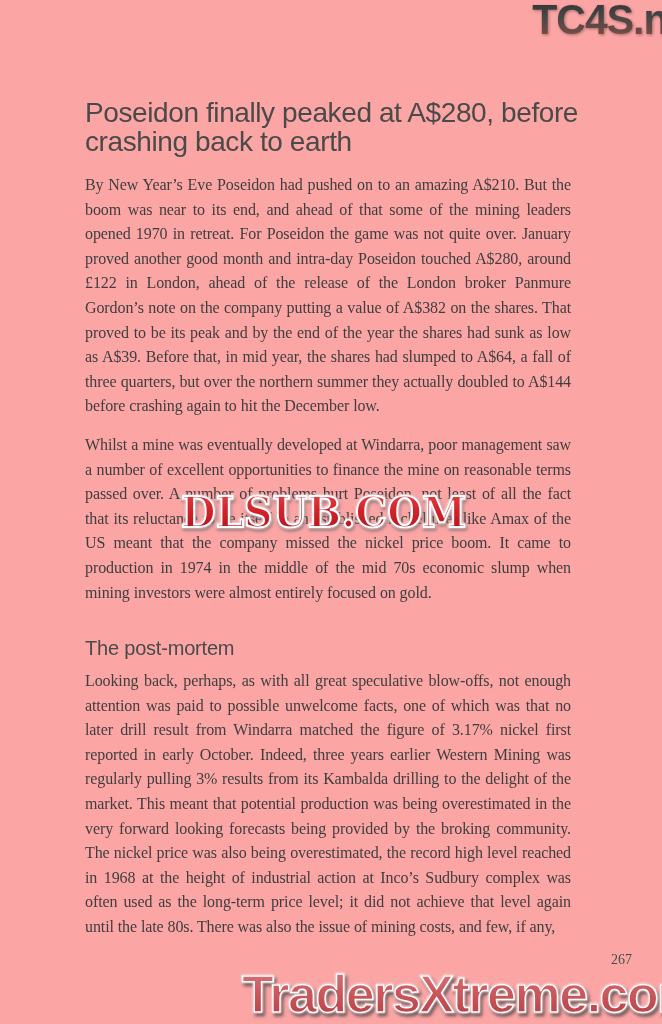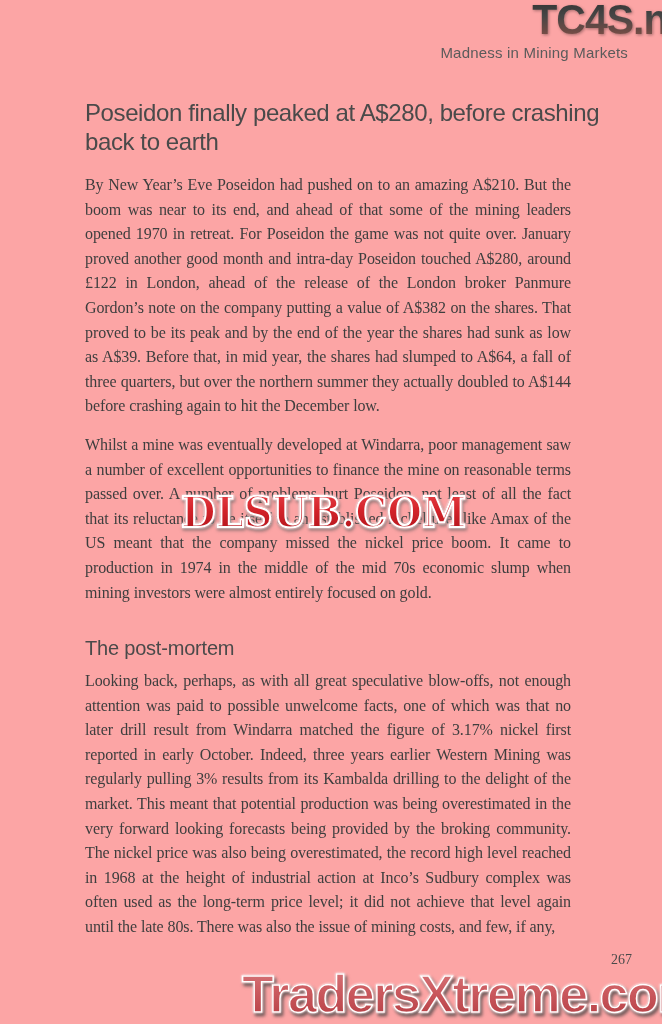--- a/index.html
+++ b/index.html
@@ -42,21 +42,21 @@
     position:absolute; left:85px; top:98px; width:502px;
     color:#3e3e3e;
   }
   h1.section-heading, h2.section-heading {
     font-family:"Liberation Sans", sans-serif;
     font-weight:400;
     color:#4a4a4a;
     margin:0 0 17px 0;
   }
   h1.section-heading {
-    font-size:24px; line-height:29px;
+    font-size:28px; line-height:29px;
     letter-spacing:-0.4px;
     width:518px;
   }
   h2.section-heading {
     font-size:20px; line-height:26px;
     letter-spacing:-0.2px;
     margin:30px 0 8px 0;
   }
   p.body-para {
     font-size:16px;
@@ -108,21 +108,20 @@
     z-index:5;
   }
 </style>
 </head>
 <body>
 
 <div class="page">
 
   <div class="top-logo">TC4S.net</div>
 
-  <div class="running-head">Madness in Mining Markets</div>
 
   <div class="content">
 
     <h1 class="section-heading">Poseidon finally peaked at A$280, before crashing back to earth</h1>
 
     <p class="body-para">By New Year’s Eve Poseidon had pushed on to an amazing A$210. But the boom was near to its end, and ahead of that some of the mining leaders opened 1970 in retreat. For Poseidon the game was not quite over. January proved another good month and intra-day Poseidon touched A$280, around £122 in London, ahead of the release of the London broker Panmure Gordon’s note on the company putting a value of A$382 on the shares. That proved to be its peak and by the end of the year the shares had sunk as low as A$39. Before that, in mid year, the shares had slumped to A$64, a fall of three quarters, but over the northern summer they actually doubled to A$144 before crashing again to hit the December low.</p>
 
     <p class="body-para">Whilst a mine was eventually developed at Windarra, poor management saw a number of excellent opportunities to finance the mine on reasonable terms passed over. A number of problems hurt Poseidon, not least of all the fact that its reluctance to tie itself to an established nickel user like Amax of the US meant that the company missed the nickel price boom. It came to production in 1974 in the middle of the mid 70s economic slump when mining investors were almost entirely focused on gold.</p>
 
     <h2 class="section-heading">The post-mortem</h2>

